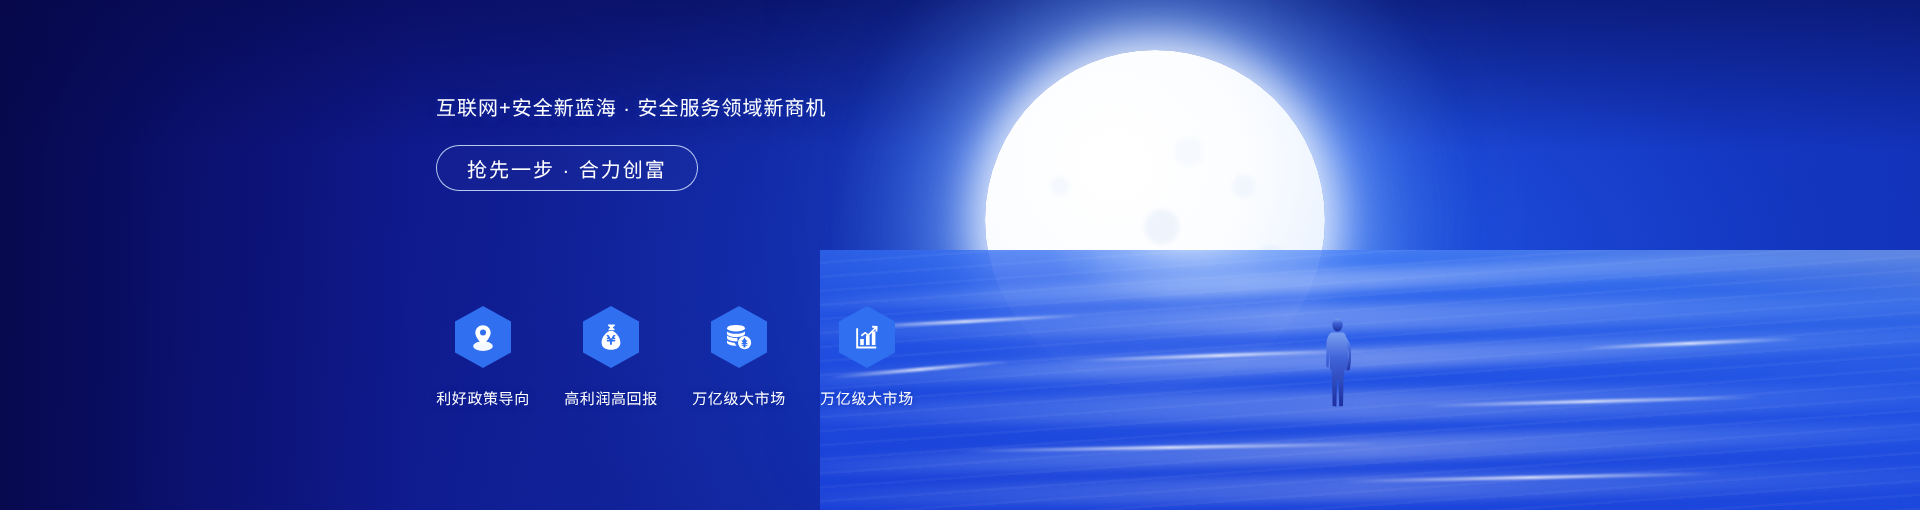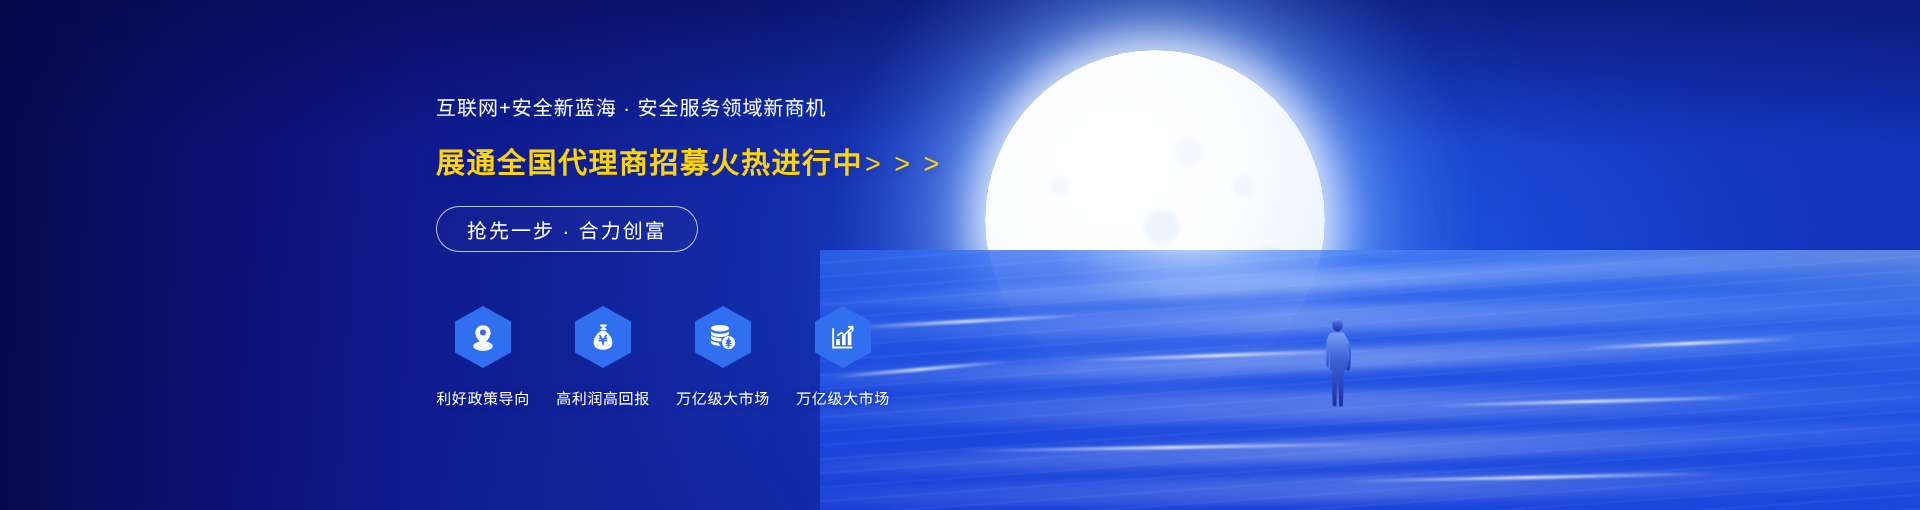--- a/index.html
+++ b/index.html
@@ -203,21 +203,21 @@
     white-space: nowrap;
     background: rgba(255,255,255,0.02);
   }
 
   
   .features {
     position: absolute;
     left: 432px;
     top: 306px;
     display: flex;
-    gap: 18px;
+    gap: 26px;
     text-align: center;
   }
   .feature {
     width: 102px;
     display: flex;
     flex-direction: column;
     align-items: center;
   }
   .hex {
     width: 56px;
@@ -285,23 +285,20 @@
         <ellipse cx="19.5" cy="7" rx="5.2" ry="6.4"></ellipse>
         <path d="M13.2 14.5 C10.2 16.5 8.6 21 8.4 27 L8.2 46 C8.2 49 9.4 50 10.6 49.6 L11.4 34 L12 52 L13.6 52 L14 62 L14.6 88 L18.4 88.4 L19 62.5 L20.4 62.5 L21.2 88.4 L25 88 L25.6 60 L26.6 52 L28.4 51.6 C29.8 51 30.4 48 30.2 44 L29.6 27 C29.4 21 28 16.6 25.4 14.6 Z"></path>
         <path d="M26.6 20 C29.6 24 30.8 31 30.6 38 C30.4 45 29.4 50 28.2 52.6 L31.6 52.2 C33 47 33.4 38 32.6 30 C32 24 29.8 20.4 26.6 20 Z" opacity="0.92"></path>
       </g>
     </svg>
   </div>
 
   <div class="content">
     <div class="headline">互联网+安全新蓝海 · 安全服务领域新商机</div>
 
-    <div class="subline">
-      <span>展通全国代理商招募火热进行中</span><span class="chev">&gt; &gt; &gt;</span>
-    </div>
 
     <div class="pill">抢先一步 · 合力创富</div>
   </div>
 
   <div class="features">
 
     <div class="feature">
       <div class="hex">
         <svg width="30" height="30" viewBox="0 0 30 30" fill="#fff" aria-hidden="true">
           <path d="M15 3.2c-4.3 0-7.7 3.4-7.7 7.6 0 5.3 7.7 12.4 7.7 12.4s7.7-7.1 7.7-12.4c0-4.2-3.4-7.6-7.7-7.6zm0 10.4a3 3 0 110-6 3 3 0 010 6z"></path>

